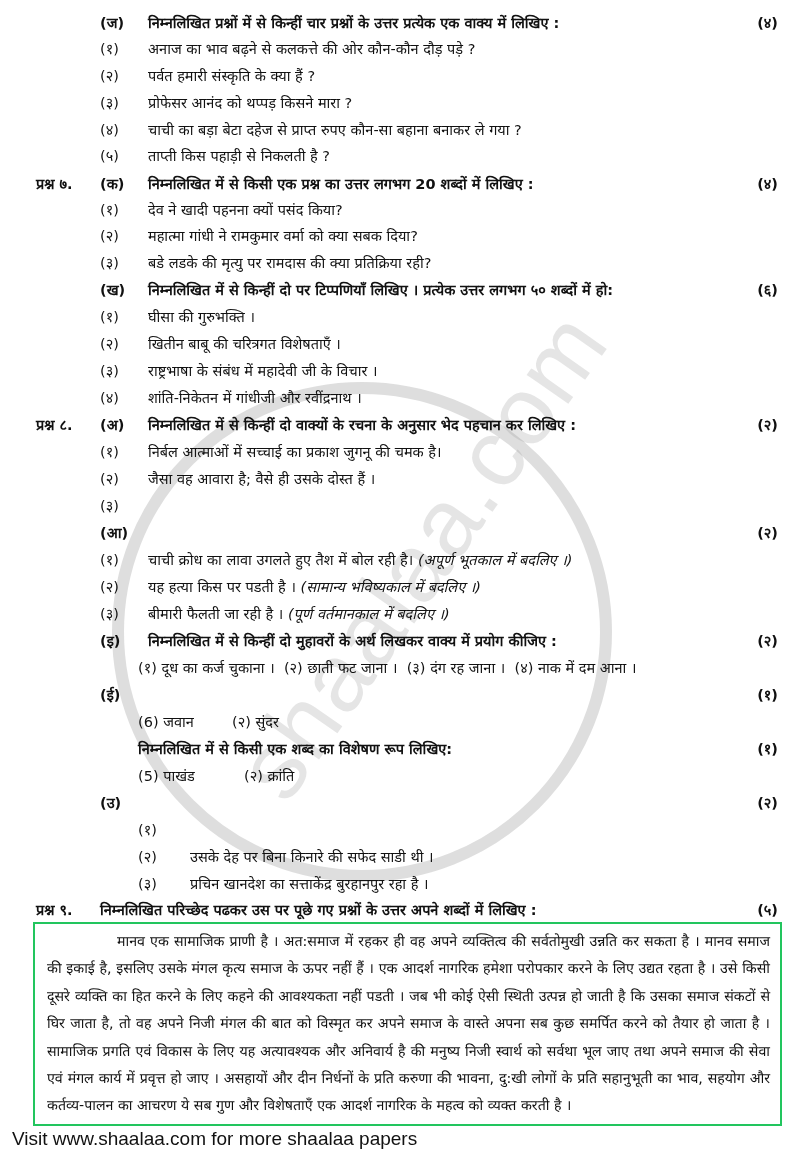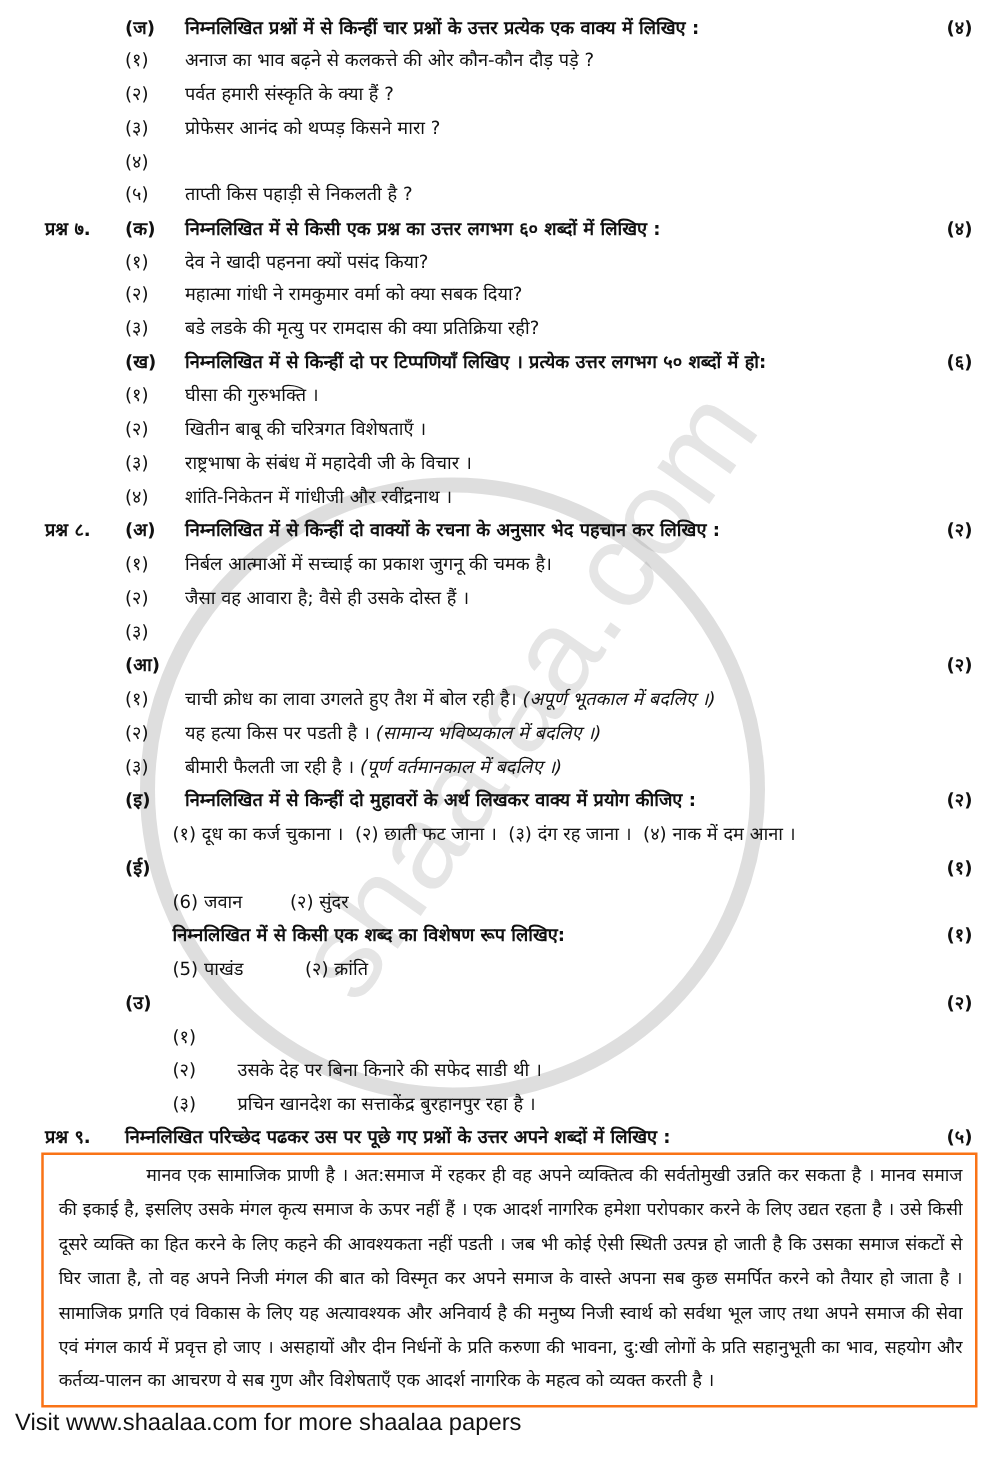--- a/index.html
+++ b/index.html
@@ -26,21 +26,21 @@
   }
   .wm-text {
     position: absolute; left: 170px; top: 560px; width: 420px;
     font-size: 96px; color: rgba(150,150,150,0.25);
     transform: rotate(-55deg); transform-origin: center;
     font-family: "Liberation Sans", sans-serif; letter-spacing: 2px;
     pointer-events: none;
   }
   .passage-box {
     position: absolute; left: 33px; top: 922px; width: 749px; height: 204px;
-    border: 2px solid #f97316; box-sizing: border-box;
+    border: 2px solid #22c55e; box-sizing: border-box;
     padding: 4px 10px 4px 12px;
     font-size: 14.2px; line-height: 27.4px; text-align: justify;
   }
   .passage-box p { margin: 0; text-indent: 70px; }
   .footer {
     position: absolute; left: 12px; top: 1128px;
     font-family: "Liberation Sans", sans-serif; font-size: 19px; color: #111;
   }
 </style>
 </head>
@@ -63,30 +63,31 @@
   <div class="line" style="top:63px">
     <span class="lbl" style="left:100px">(२)</span>
     <span class="txt" style="left:148px">पर्वत हमारी संस्कृति के क्या हैं ?</span>
   </div>
   <div class="line" style="top:90px">
     <span class="lbl" style="left:100px">(३)</span>
     <span class="txt" style="left:148px">प्रोफेसर आनंद को थप्पड़ किसने मारा ?</span>
   </div>
   <div class="line" style="top:117px">
     <span class="lbl" style="left:100px">(४)</span>
+    <span class="txt" style="left:148px">चाची का बड़ा बेटा दहेज से प्राप्त रुपए कौन-सा बहाना बनाकर ले गया ?</span>
   </div>
   <div class="line" style="top:143px">
     <span class="lbl" style="left:100px">(५)</span>
     <span class="txt" style="left:148px">ताप्ती किस पहाड़ी से निकलती है ?</span>
   </div>
 
   <div class="line bold" style="top:171px">
     <span class="qno">प्रश्न ७.</span>
     <span class="lbl" style="left:100px">(क)</span>
-    <span class="txt" style="left:148px">निम्नलिखित में से किसी एक प्रश्न का उत्तर लगभग ६० शब्दों में लिखिए :</span>
+    <span class="txt" style="left:148px">निम्नलिखित में से किसी एक प्रश्न का उत्तर लगभग 20 शब्दों में लिखिए :</span>
     <span class="marks">(४)</span>
   </div>
   <div class="line" style="top:197px">
     <span class="lbl" style="left:100px">(१)</span>
     <span class="txt" style="left:148px">देव ने खादी पहनना क्यों पसंद किया?</span>
   </div>
   <div class="line" style="top:223px">
     <span class="lbl" style="left:100px">(२)</span>
     <span class="txt" style="left:148px">महात्मा गांधी ने रामकुमार वर्मा को क्या सबक दिया?</span>
   </div>

